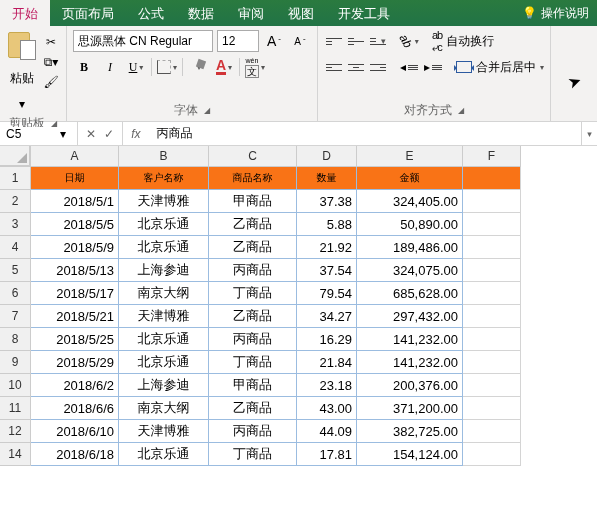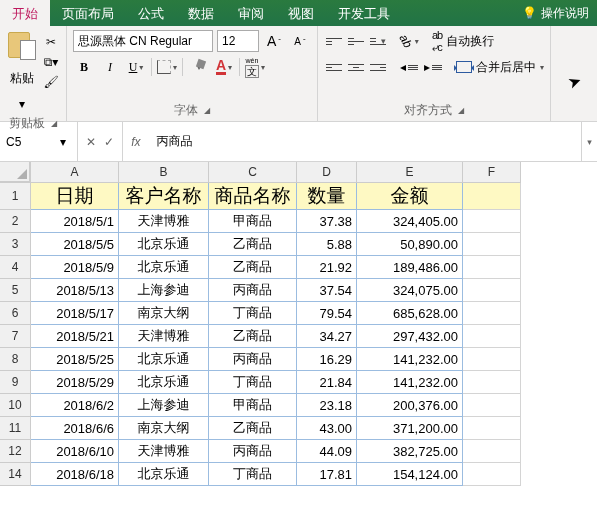--- a/index.html
+++ b/index.html
@@ -34,36 +34,36 @@
 .fill-icn{width:14px;height:12px;background:#ffeb3b;position:relative}
 .fill-icn::before{content:"";position:absolute;top:-6px;left:2px;width:8px;height:8px;background:#888;transform:rotate(20deg)}
 .font-a{font-weight:bold;font-size:14px;color:#d13438}
 .underline-red{border-bottom:3px solid #d13438;line-height:12px}
 .underline-yellow{border-bottom:3px solid #ffeb3b;line-height:12px}
 .wen{border:1px solid #888;font-size:10px;padding:0 1px;line-height:11px;position:relative}
 .align-group{min-width:230px}
 .align-row{display:flex;gap:2px;align-items:center;margin-bottom:4px}
 .al{width:20px;height:18px;display:flex;flex-direction:column;justify-content:center;gap:2px;cursor:pointer;padding:2px}
 .al span{height:1px;background:#444;display:block}
-.namebox-row{height:40px;border-bottom:1px solid #d4d4d4;display:flex;align-items:stretch;background:#fff}
+.namebox-row{height:24px;border-bottom:1px solid #d4d4d4;display:flex;align-items:stretch;background:#fff}
 .namebox{width:78px;border-right:1px solid #d4d4d4;display:flex;align-items:center;padding:0 6px;gap:4px}
 .namebox input{border:none;outline:none;width:50px}
 .fx-btns{display:flex;align-items:center;padding:0 8px;gap:8px;border-right:1px solid #d4d4d4;color:#666}
 .fx-btns span{cursor:pointer}
 .fx-label{font-style:italic;padding:0 8px;display:flex;align-items:center;color:#666;cursor:pointer}
 .formula-input{flex:1;border:none;outline:none;padding:0 8px}
 .expand-bar{width:16px;display:flex;align-items:center;justify-content:center;border-left:1px solid #d4d4d4;cursor:pointer;color:#666;font-size:9px}
 .grid{overflow:auto;background:#fff}
 .sel-all{width:30px;height:20px;border-right:1px solid #ccc;border-bottom:1px solid #ccc;background:#f0f0f0;position:relative;cursor:pointer}
 .sel-all::after{content:"";position:absolute;right:2px;bottom:2px;border:5px solid transparent;border-right-color:#b0b0b0;border-bottom-color:#b0b0b0}
 table{border-collapse:collapse;table-layout:fixed}
 th.colh{background:#f0f0f0;border:1px solid #ccc;border-top:none;font-weight:normal;color:#333;height:20px;cursor:pointer}
 th.rowh{background:#f0f0f0;border:1px solid #ccc;border-left:none;font-weight:normal;color:#333;width:30px;text-align:center;cursor:pointer}
 td{border:1px solid #9bbce0;height:23px;padding:0 4px;white-space:nowrap;overflow:hidden;font-size:13px}
-tr.hdr td{background:#fef9c3;text-align:center;font-weight:normal;font-family:Simsun,"宋体";font-size:19px}
+tr.hdr td{background:#f97316;text-align:center;font-weight:normal;font-family:Simsun,"宋体";font-size:10px}
 td.c-date,td.c-amt,td.c-qty{text-align:right;font-family:Arial}
 td.c-name,td.c-prod{text-align:center;font-family:Simsun,"宋体"}
 td.empty{border:1px solid #d4d4d4}
 .cursor-arrow{position:absolute;right:16px;top:72px;font-size:16px;color:#000;pointer-events:none;transform:rotate(-20deg)}
 .ruby{display:flex;flex-direction:column;align-items:center;line-height:8px}
 .ruby .py{font-size:7px}
 .indent-lines{display:inline-flex;flex-direction:column;gap:1px}
 .indent-lines span{width:10px;height:1px;background:#444}
 .merge-icn{width:16px;height:12px;border:1px solid #2c5aa0;position:relative}
 .merge-icn::before{content:"";position:absolute;left:-3px;top:3px;border:3px solid transparent;border-left-color:#2c5aa0}

